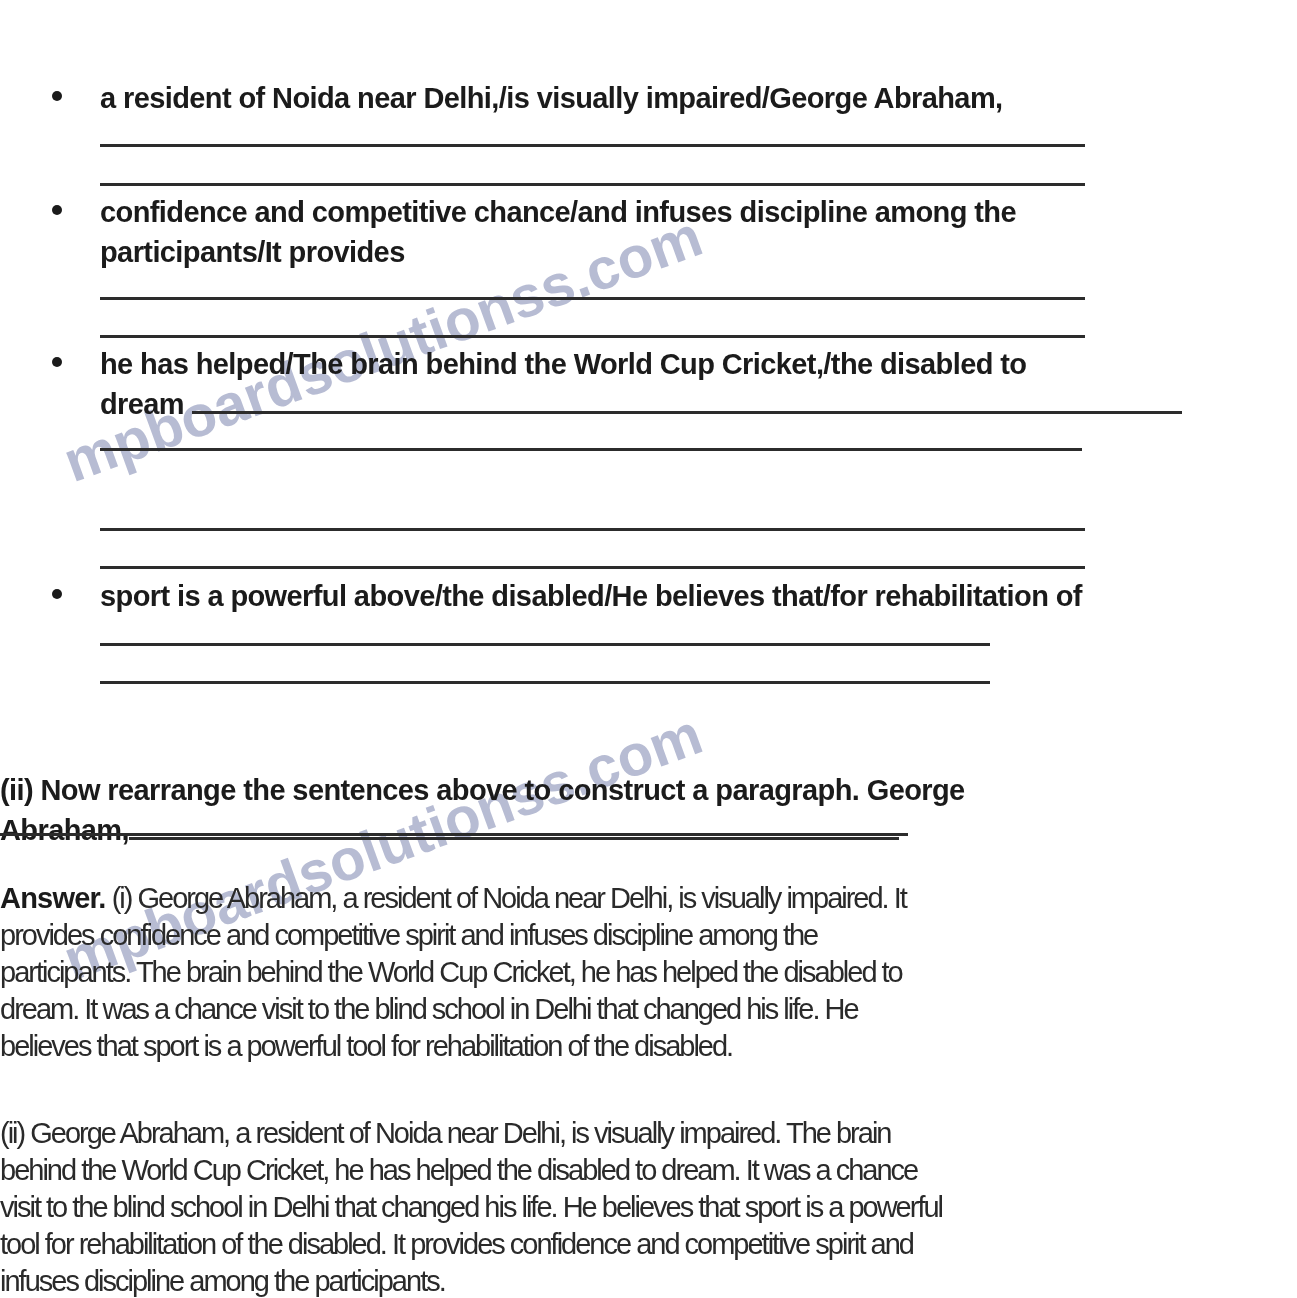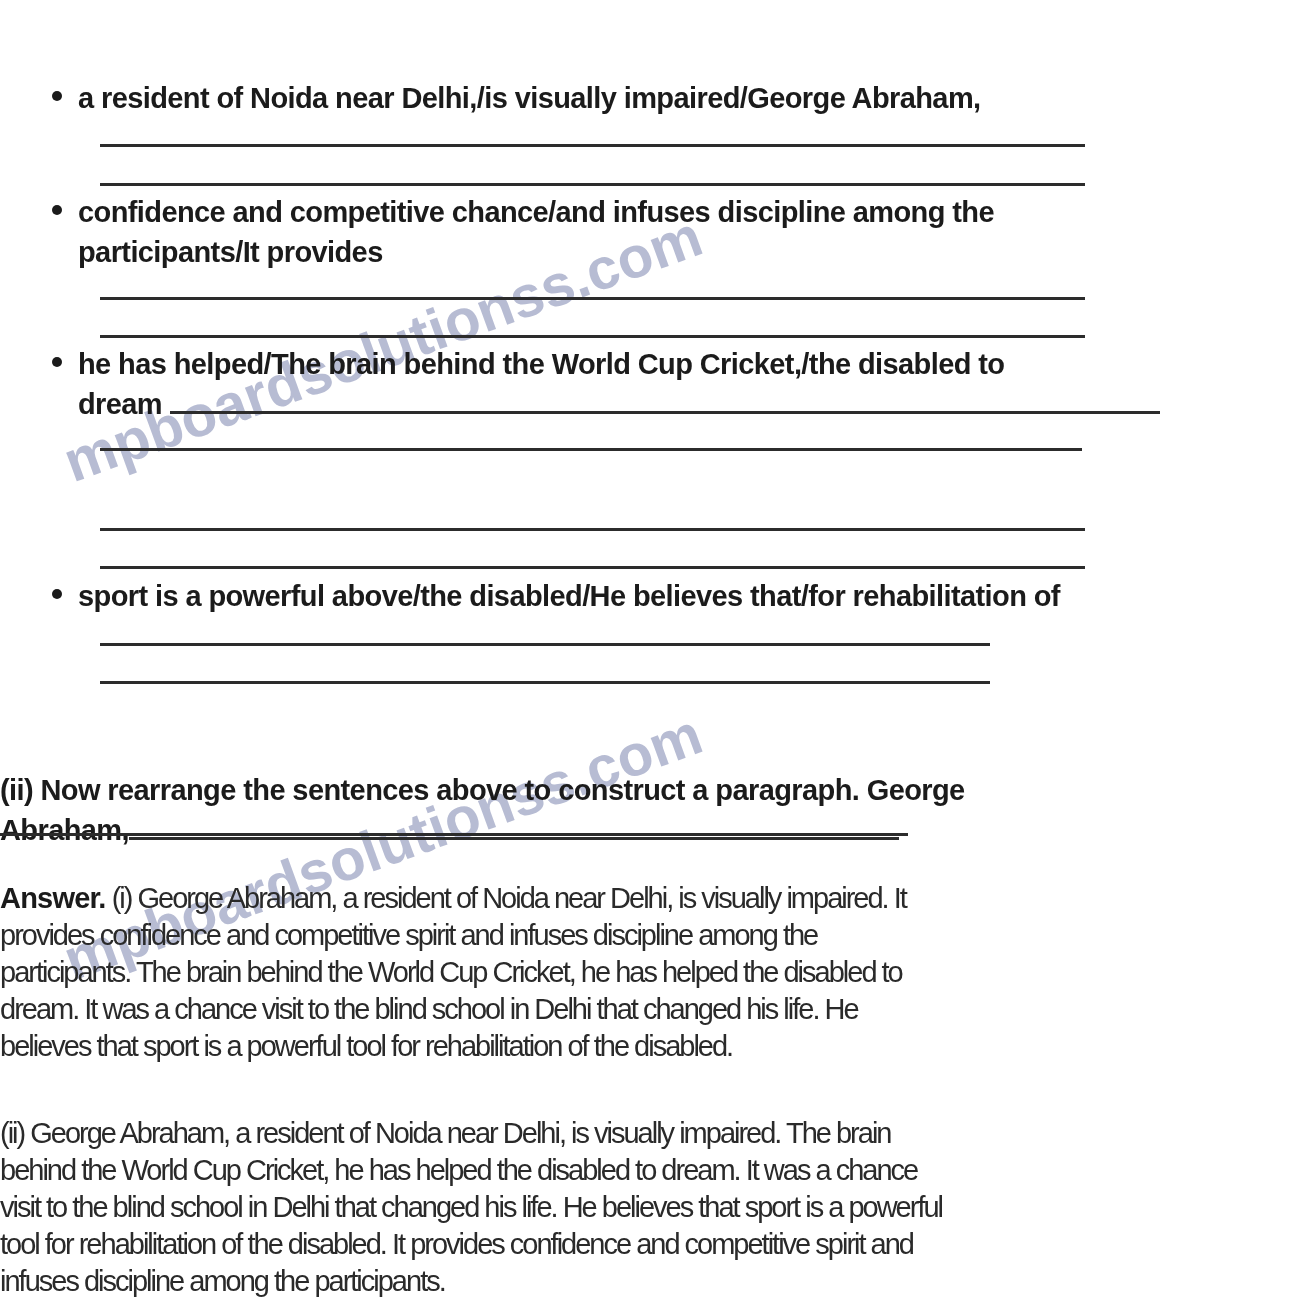--- a/index.html
+++ b/index.html
@@ -55,21 +55,21 @@
   }
   .bullet-dot {
     flex: none;
     width: 10px;
     height: 10px;
     margin-top: 13px;
     border-radius: 50%;
     background: #1b1b1b;
   }
   .bullet-text {
-    margin-left: 16px;
+    margin-left: 38px;
     width: 1150px;
     font-weight: 700;
     font-size: 29px;
     line-height: 40px;
     letter-spacing: -0.6px;
     color: #1b1b1b;
     white-space: pre-line;
   }
   
   .rule {

